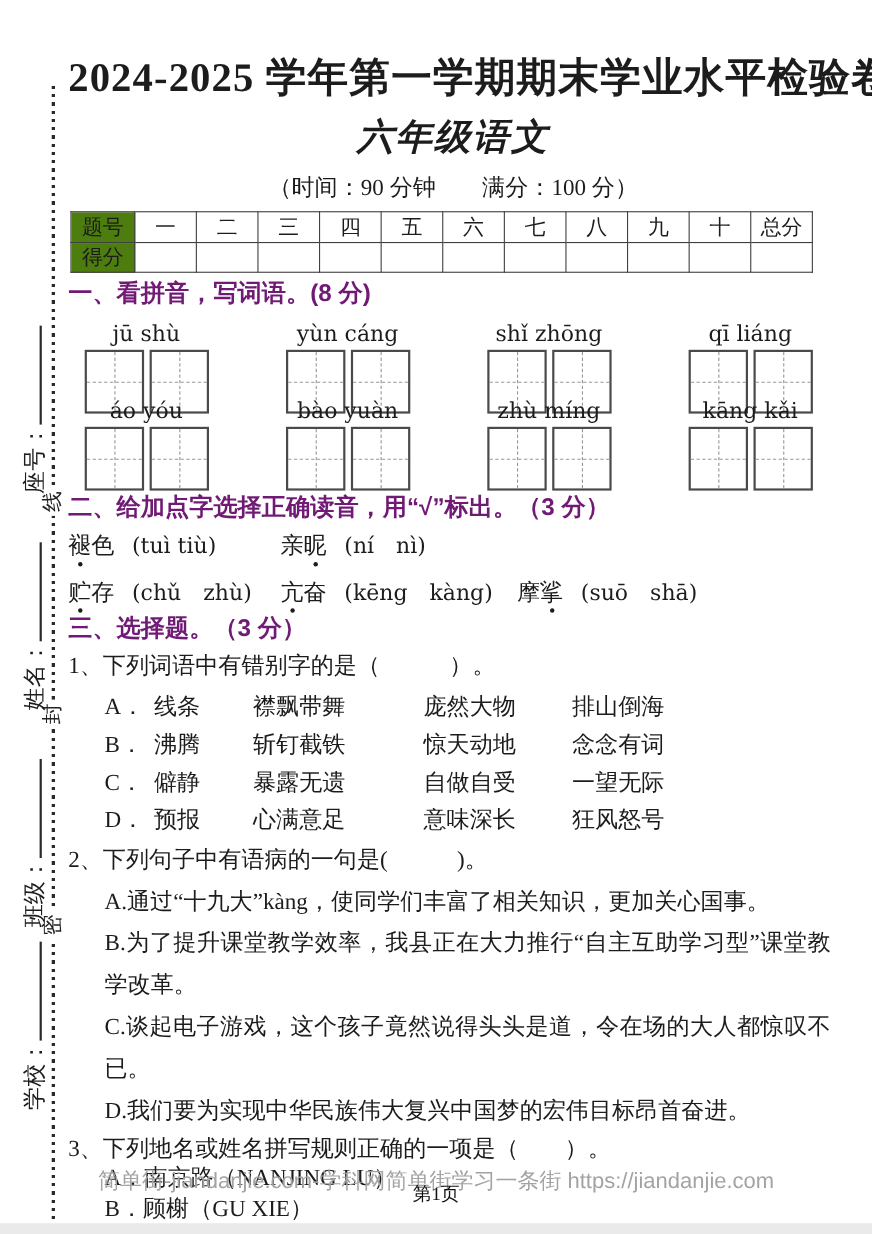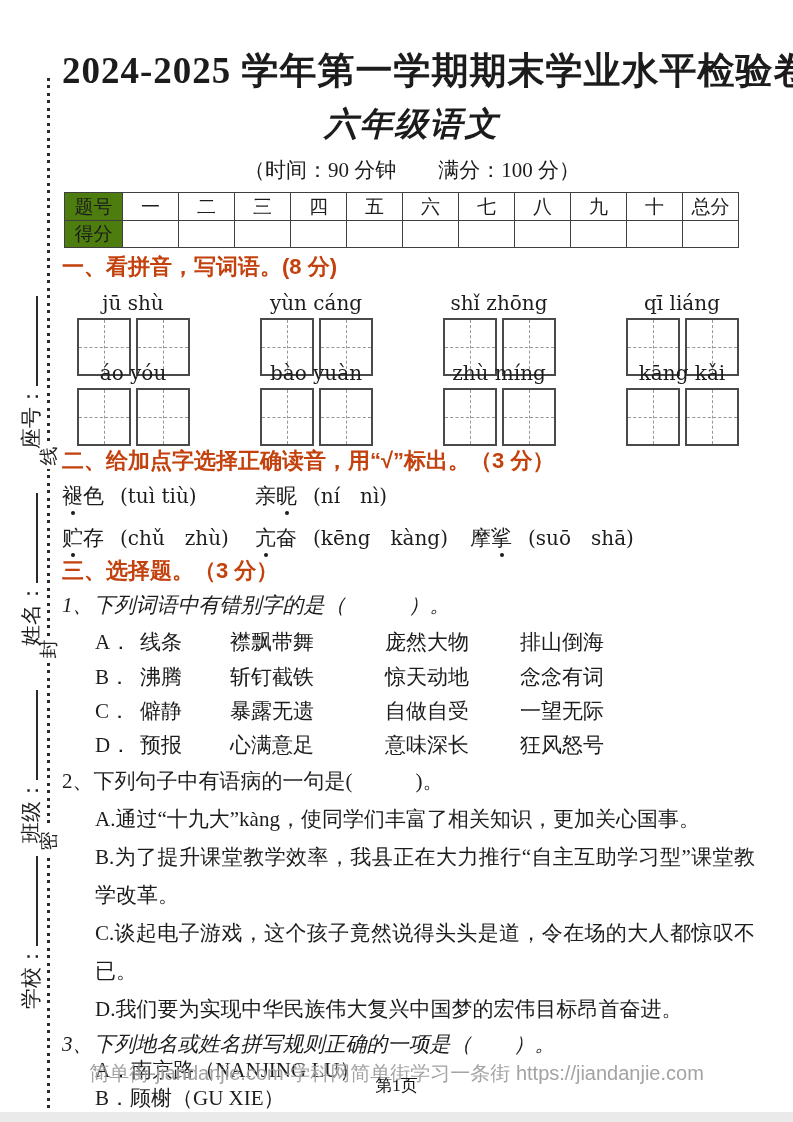--- a/index.html
+++ b/index.html
@@ -20,22 +20,22 @@
   
   .score-table{top:192px;left:64px;}
   table{border-collapse:collapse;table-layout:fixed;}
   td{border:1.6px solid #3f3f3f;text-align:center;font-size:19px;
      height:25px;padding:0;width:55px;}
   td.hd{background:#4d7c0f;width:57px;}
   tr.r1 td{height:27px;}
 
   
   .sec-head{font-weight:bold;font-size:22px;left:62px;white-space:nowrap;
-    font-family:"Liberation Sans","DejaVu Sans",sans-serif;color:#c2410c;}
-  .body-text{font-size:21px;left:62px;white-space:nowrap;font-style:italic;}
+    font-family:"Liberation Sans","DejaVu Sans",sans-serif;color:#701a75;}
+  .body-text{font-size:21px;left:62px;white-space:nowrap;}
 
   
   .py-row{left:78px;width:680px;display:flex;gap:73px;}
   .py-col{width:110px;display:flex;flex-direction:column;align-items:center;}
   .py{font-family:"DejaVu Serif",serif;font-size:20px;white-space:nowrap;
       height:26px;line-height:26px;}
   .pair{display:flex;gap:5px;margin-top:2px;}
   .wbox{width:50px;height:54px;border:2px solid #4a4a4a;position:relative;background:#fff;}
   .wbox::before{content:"";position:absolute;left:0;right:0;top:50%;border-top:1.5px dashed #979797;}
   .wbox::after{content:"";position:absolute;top:0;bottom:0;left:50%;border-left:1.5px dashed #979797;}

